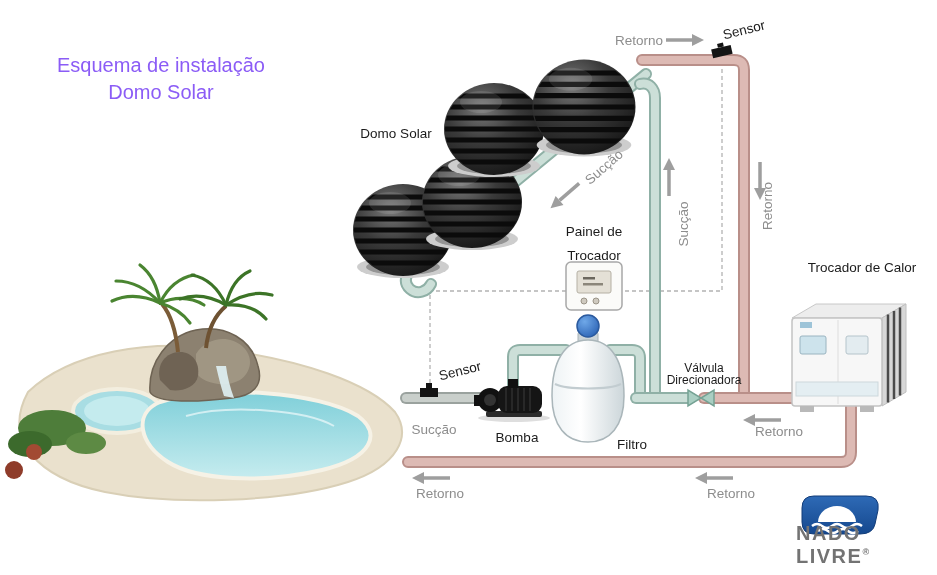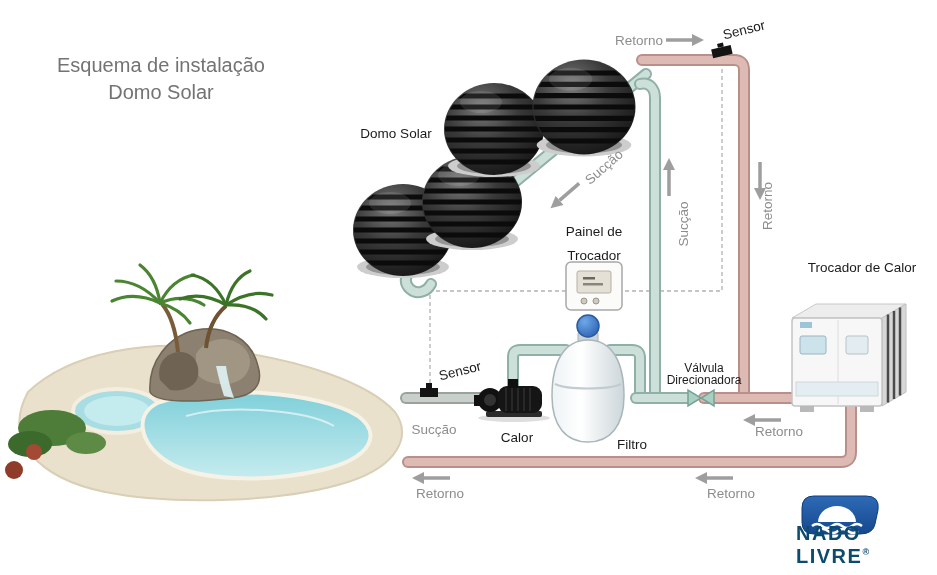--- a/index.html
+++ b/index.html
@@ -4,23 +4,23 @@
 <style>
   html,body{margin:0;padding:0;background:#fff;}
   .stage{position:relative;width:937px;height:575px;background:#ffffff;overflow:hidden;
          font-family:"Liberation Sans",sans-serif;}
   svg{position:absolute;left:0;top:0;}
   .abs{position:absolute;transform:translate(-50%,-50%);white-space:nowrap;}
   .lbl{font-size:13.5px;color:#1b1b1b;}
   .flow{font-size:13.5px;color:#8d8d8d;}
   .small{font-size:12px;line-height:12px;}
   .title{position:absolute;left:36px;top:52px;width:250px;text-align:center;
-         font-size:20px;color:#737373;line-height:27px;}
+         font-size:20px;color:#8b5cf6;line-height:27px;}
   .logo-text{position:absolute;left:843px;top:545px;transform:translate(-50%,-50%);
-         font-weight:bold;font-size:20px;letter-spacing:1.5px;color:#0c4a6e;}
+         font-weight:bold;font-size:20px;letter-spacing:1.5px;color:#737373;}
   .logo-text sup{font-size:9px;letter-spacing:0;}
 </style>
 </head>
 <body>
 
 <div class="stage">
 
 <svg width="937" height="575" viewBox="0 0 937 575">
   <defs>
     <linearGradient id="gWater" x1="0" y1="0" x2="0" y2="1">
@@ -226,21 +226,21 @@
   <div>Domo Solar</div>
 </div>
 
 <div class="abs lbl" style="left:396px;top:133px">Domo Solar</div>
 
 <div class="abs lbl" style="left:594px;top:231px">Painel de</div>
 <div class="abs lbl" style="left:594px;top:255px">Trocador</div>
 
 <div class="abs lbl" style="left:862px;top:267px">Trocador de Calor</div>
 
-<div class="abs lbl" style="left:517px;top:437px">Calor</div>
+<div class="abs lbl" style="left:517px;top:437px">Bomba</div>
 <div class="abs lbl" style="left:632px;top:444px">Filtro</div>
 
 <div class="abs lbl small" style="left:704px;top:368px">Válvula</div>
 <div class="abs lbl small" style="left:704px;top:380px">Direcionadora</div>
 
 <div class="abs lbl" style="left:744px;top:30px;transform:translate(-50%,-50%) rotate(-14deg)">Sensor</div>
 <div class="abs lbl" style="left:460px;top:371px;transform:translate(-50%,-50%) rotate(-14deg)">Sensor</div>
 
 <div class="abs flow" style="left:639px;top:40px">Retorno</div>
 <div class="abs flow" style="left:767px;top:206px;transform:translate(-50%,-50%) rotate(-90deg)">Retorno</div>

